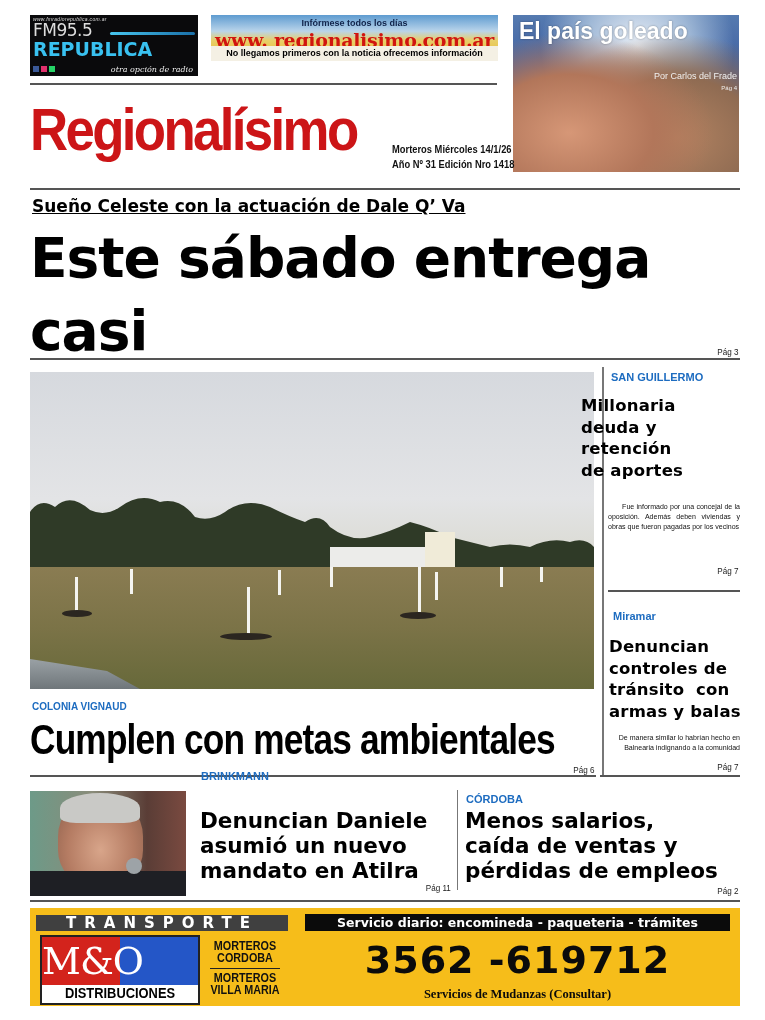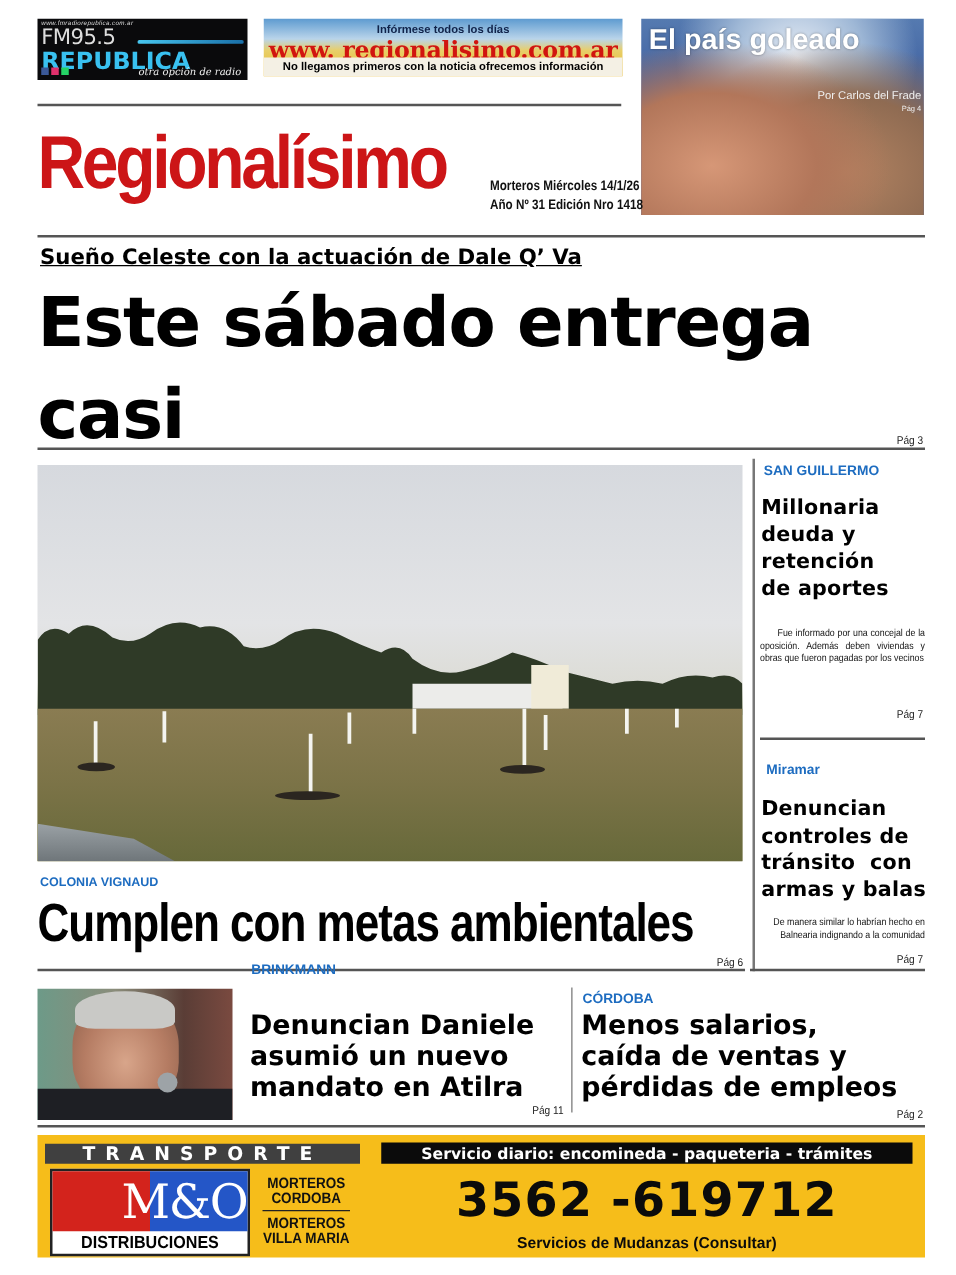--- a/index.html
+++ b/index.html
@@ -1,21 +1,21 @@
 <!DOCTYPE html>
 <html><head>
   <meta charset="utf-8">
   <style>
     * { box-sizing: border-box; margin: 0; padding: 0; }
     html, body { width: 765px; height: 1020px; background: #fff; overflow: hidden; }
     body { position: relative; font-family: "Liberation Sans", sans-serif; color: #000; }
     .abs { position: absolute; }
 
     
-    #fm-ad { left: 30px; top: 15px; width: 168px; height: 49px; background: #0a0a0c; overflow: hidden; }
+    #fm-ad { left: 30px; top: 15px; width: 168px; height: 61px; background: #0a0a0c; overflow: hidden; }
     #fm-ad .url { position: absolute; left: 3px; top: 1px; font-size: 5px; color: #ddd; font-style: italic; letter-spacing: 0.3px; }
     #fm-ad .fm { position: absolute; left: 3px; top: 5px; font-size: 17px; color: #ddd; font-family: "DejaVu Sans", sans-serif; letter-spacing: -0.5px; }
     #fm-ad .wave { position: absolute; left: 80px; top: 17px; width: 85px; height: 3px; background: linear-gradient(90deg, #47c6ef, #1a6fa8); border-radius: 2px; }
     #fm-ad .rep { position: absolute; left: 3px; top: 23px; font-size: 19px; color: #39c1f0; font-family: "DejaVu Sans", sans-serif; font-weight: bold; letter-spacing: 0px; }
     #fm-ad .tag { position: absolute; right: 5px; bottom: 2px; font-size: 8px; color: #eee; font-style: italic; font-family: "DejaVu Serif", serif; }
     #fm-ad .soc { position: absolute; left: 3px; bottom: 4px; display: flex; gap: 2px; }
     #fm-ad .soc span { width: 6px; height: 6px; display: block; }
 
     
     #web-ad { left: 211px; top: 15px; width: 287px; height: 46px; background: linear-gradient(180deg, #5e9bd0 0%, #b9d4ea 35%, #e8cf6a 55%, #e7b82a 100%); overflow: hidden; }
@@ -73,27 +73,27 @@
     #daniele-photo .mic { position: absolute; left: 96px; top: 67px; width: 16px; height: 16px; border-radius: 50%; background: #9da3a7; }
 
     .bot-kicker { position: absolute; font-size: 11px; font-weight: bold; color: #1d6cc0; }
     .bot-head { position: absolute; font-size: 21.5px; font-weight: bold; line-height: 25px; font-family: "DejaVu Sans", sans-serif; letter-spacing: 0px; }
 
     
     #transport-ad { left: 30px; top: 908px; width: 710px; height: 98px; background: #f6bd1a; overflow: hidden; }
     #transport-ad .tbar { position: absolute; left: 6px; top: 7px; width: 252px; height: 16px; background: #404040; color: #fff; font-size: 15px; font-weight: bold; letter-spacing: 8px; text-align: center; line-height: 16px; font-family: "DejaVu Sans", sans-serif; }
     #transport-ad .logo { position: absolute; left: 10px; top: 27px; width: 160px; height: 70px; border: 2px solid #222; background: #fff; }
     #transport-ad .logo .flag { position: absolute; left: 0; top: 0; width: 100%; height: 48px; background: linear-gradient(90deg, #d3231c 0%, #d3231c 50%, #2456c7 50%, #2456c7 100%); }
-    #transport-ad .logo .mo { position: absolute; left: 0; top: 2px; width: 100%; text-align: right; font-size: 38px; color: #fff; font-family: "DejaVu Serif", serif; line-height: 44px; letter-spacing: -1px; }
+    #transport-ad .logo .mo { position: absolute; left: 0; top: 2px; width: 100%; text-align: left; font-size: 38px; color: #fff; font-family: "DejaVu Serif", serif; line-height: 44px; letter-spacing: -1px; }
     #transport-ad .logo .dist { position: absolute; left: 0; bottom: 0; width: 100%; height: 20px; line-height: 20px; text-align: center; font-size: 14px; font-weight: bold; color: #000; transform: scaleX(0.92); }
     #transport-ad .dest { position: absolute; left: 176px; width: 78px; text-align: center; font-size: 12px; font-weight: bold; color: #111; line-height: 12px; transform: scaleX(0.9); }
     #transport-ad .dest-sep { position: absolute; left: 180px; top: 60px; width: 70px; height: 1px; background: #222; }
     #transport-ad .sbar { position: absolute; left: 275px; top: 6px; width: 425px; height: 17px; background: #0b0b0b; color: #fff; font-size: 12.5px; font-weight: bold; text-align: center; line-height: 17px; font-family: "DejaVu Sans", sans-serif; }
     #transport-ad .phone { position: absolute; left: 275px; top: 27px; width: 425px; text-align: center; font-size: 38px; font-weight: bold; color: #0b0b0b; font-family: "DejaVu Sans", sans-serif; letter-spacing: 1px; line-height: 50px; }
-    #transport-ad .mud { position: absolute; left: 275px; top: 79px; width: 425px; text-align: center; font-size: 12.5px; font-weight: bold; color: #0b0b0b; font-family: Liberation Sans, sans-serif; }
+    #transport-ad .mud { position: absolute; left: 275px; top: 79px; width: 425px; text-align: center; font-size: 12.5px; font-weight: bold; color: #0b0b0b; font-family: Liberation Serif, serif; }
   </style>
 </head>
 <body>
 
 <div id="fm-ad" class="abs">
   <span class="url">www.fmradiorepublica.com.ar</span>
   <span class="fm">FM95.5</span>
   <span class="wave"></span>
   <span class="rep">REPUBLICA</span>
   <div class="soc">
@@ -158,21 +158,21 @@
 </div>
 
 <div id="cv-kicker" class="abs">COLONIA VIGNAUD</div>
 <div id="cv-headline" class="abs">Cumplen con metas ambientales</div>
 <div class="pag" style="right:170px; top:765px;">Pág 6</div>
 <div class="rule" style="left:30px; top:775px; width:566px; height:2px;"></div>
 
 <div class="vrule" style="left:602px; top:367px; height:410px;"></div>
 
 <div class="side-kicker" style="left:611px; top:371px;">SAN GUILLERMO</div>
-<div class="side-head" style="left:609px; top:395px;">
+<div class="side-head" style="left:581px; top:395px;">
   <div>Millonaria</div>
   <div>deuda y</div>
   <div>retención</div>
   <div>de aportes</div>
 </div>
 <div class="side-body" style="left:608px; top:502px; width:150px; text-indent:16px;">Fue informado por una concejal de la oposición. Además deben viviendas y obras que fueron pagadas por los vecinos</div>
 <div class="pag" style="right:26px; top:566px;">Pág 7</div>
 <div class="rule" style="left:608px; top:590px; width:132px; height:2px;"></div>
 
 <div class="side-kicker" style="left:613px; top:610px;">Miramar</div>

